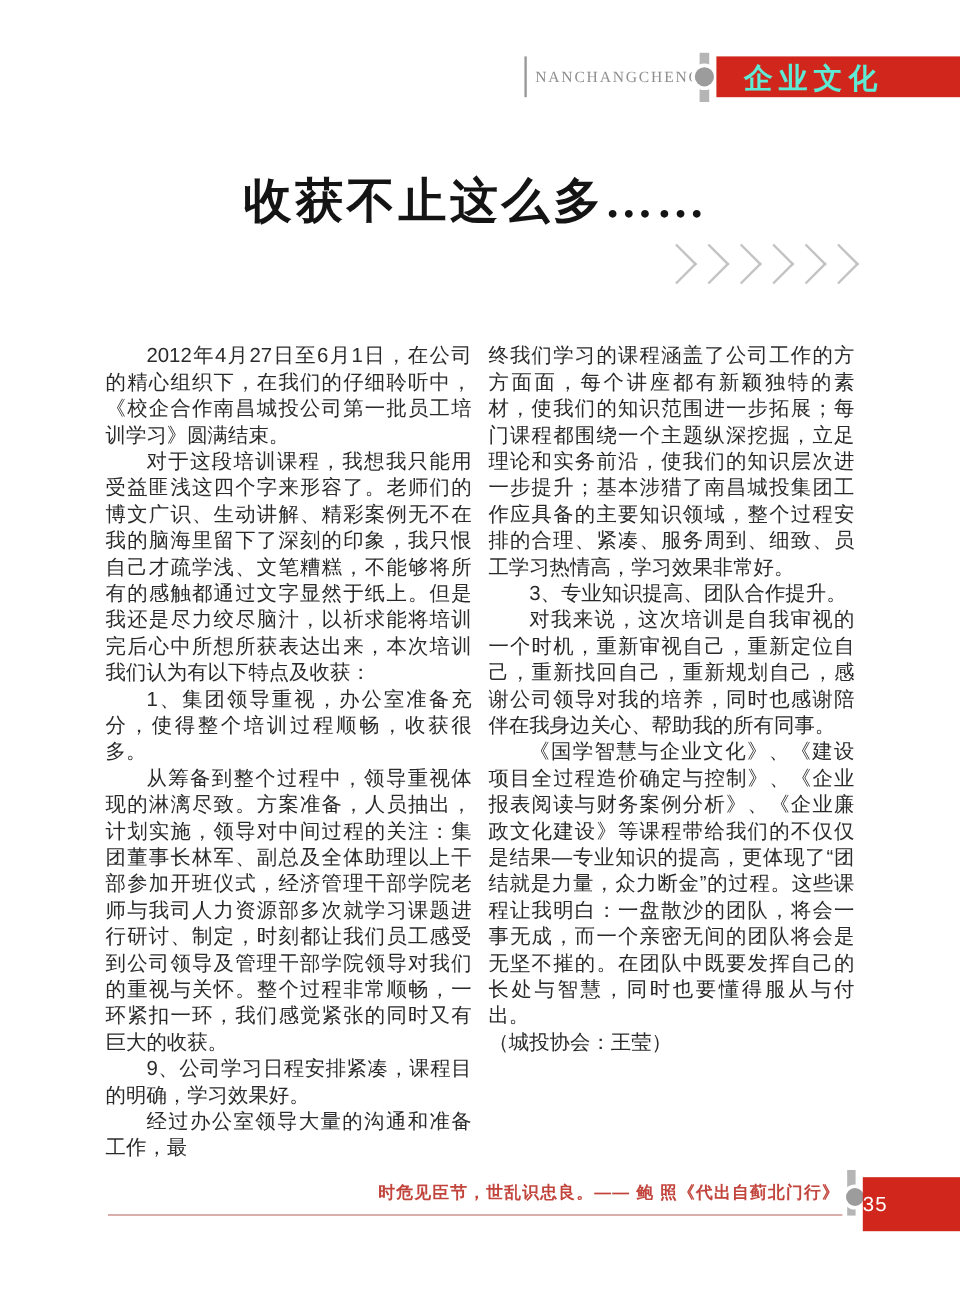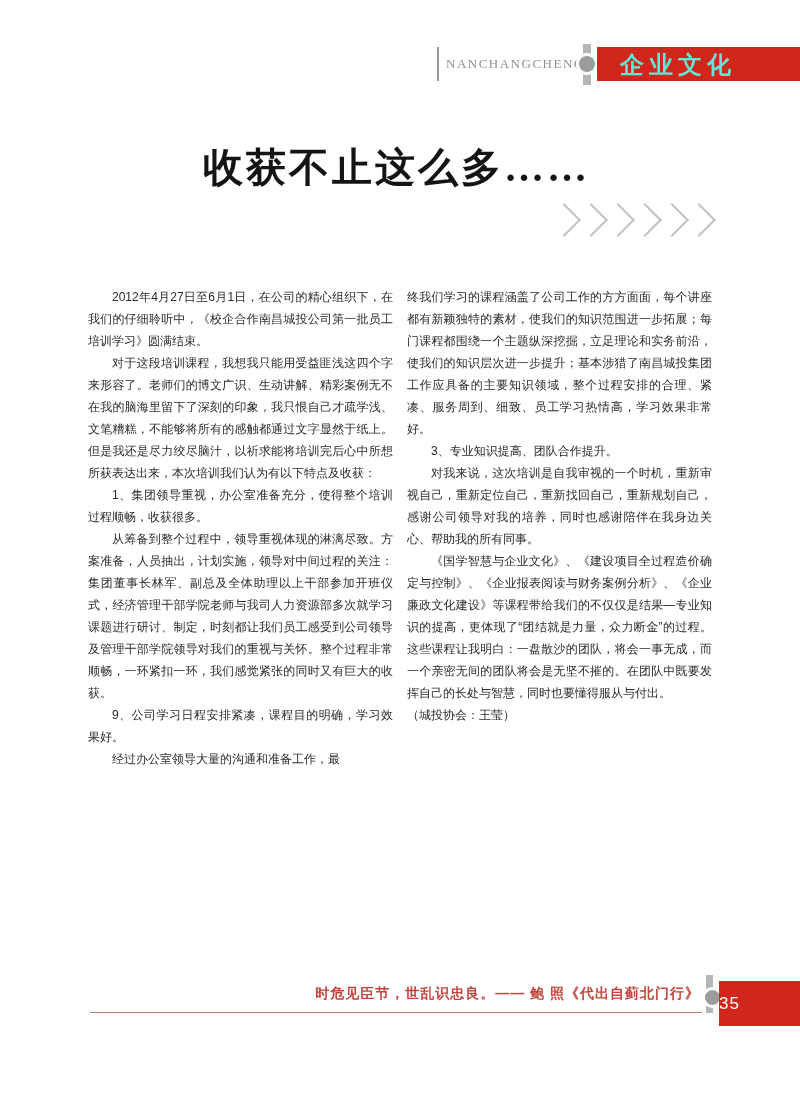--- a/index.html
+++ b/index.html
@@ -36,21 +36,21 @@
   .chev{
     width:22px;height:22px;margin-right:3px;
     border-style:solid;border-color:#c3c3c3;border-width:2px 2px 0 0;
     transform:rotate(45deg);
   }
   
   .columns{
     position:absolute;left:88px;top:286px;width:624px;
     display:flex;justify-content:space-between;
   }
-  .col{width:305px;font-size:12px;line-height:22px;text-align:justify;color:#2a2a2a;}
+  .col{width:305px;font-size:17px;line-height:22px;text-align:justify;color:#2a2a2a;}
   .col p{margin:0;text-indent:2em;}
   .col p.no-indent{text-indent:0;}
   .col p.byline{text-indent:0;text-align:left;padding-right:8px;}
   
   .footer-quote{
     position:absolute;top:985px;right:100px;
     font-size:14px;font-weight:bold;color:#c2453d;letter-spacing:1px;white-space:nowrap;
   }
   .footer-line{position:absolute;left:90px;top:1012px;width:612px;height:1px;background:#c07a74;}
   .pagenum-bar{position:absolute;left:706px;top:975px;width:7px;height:38px;background:#b5b5b5;}

